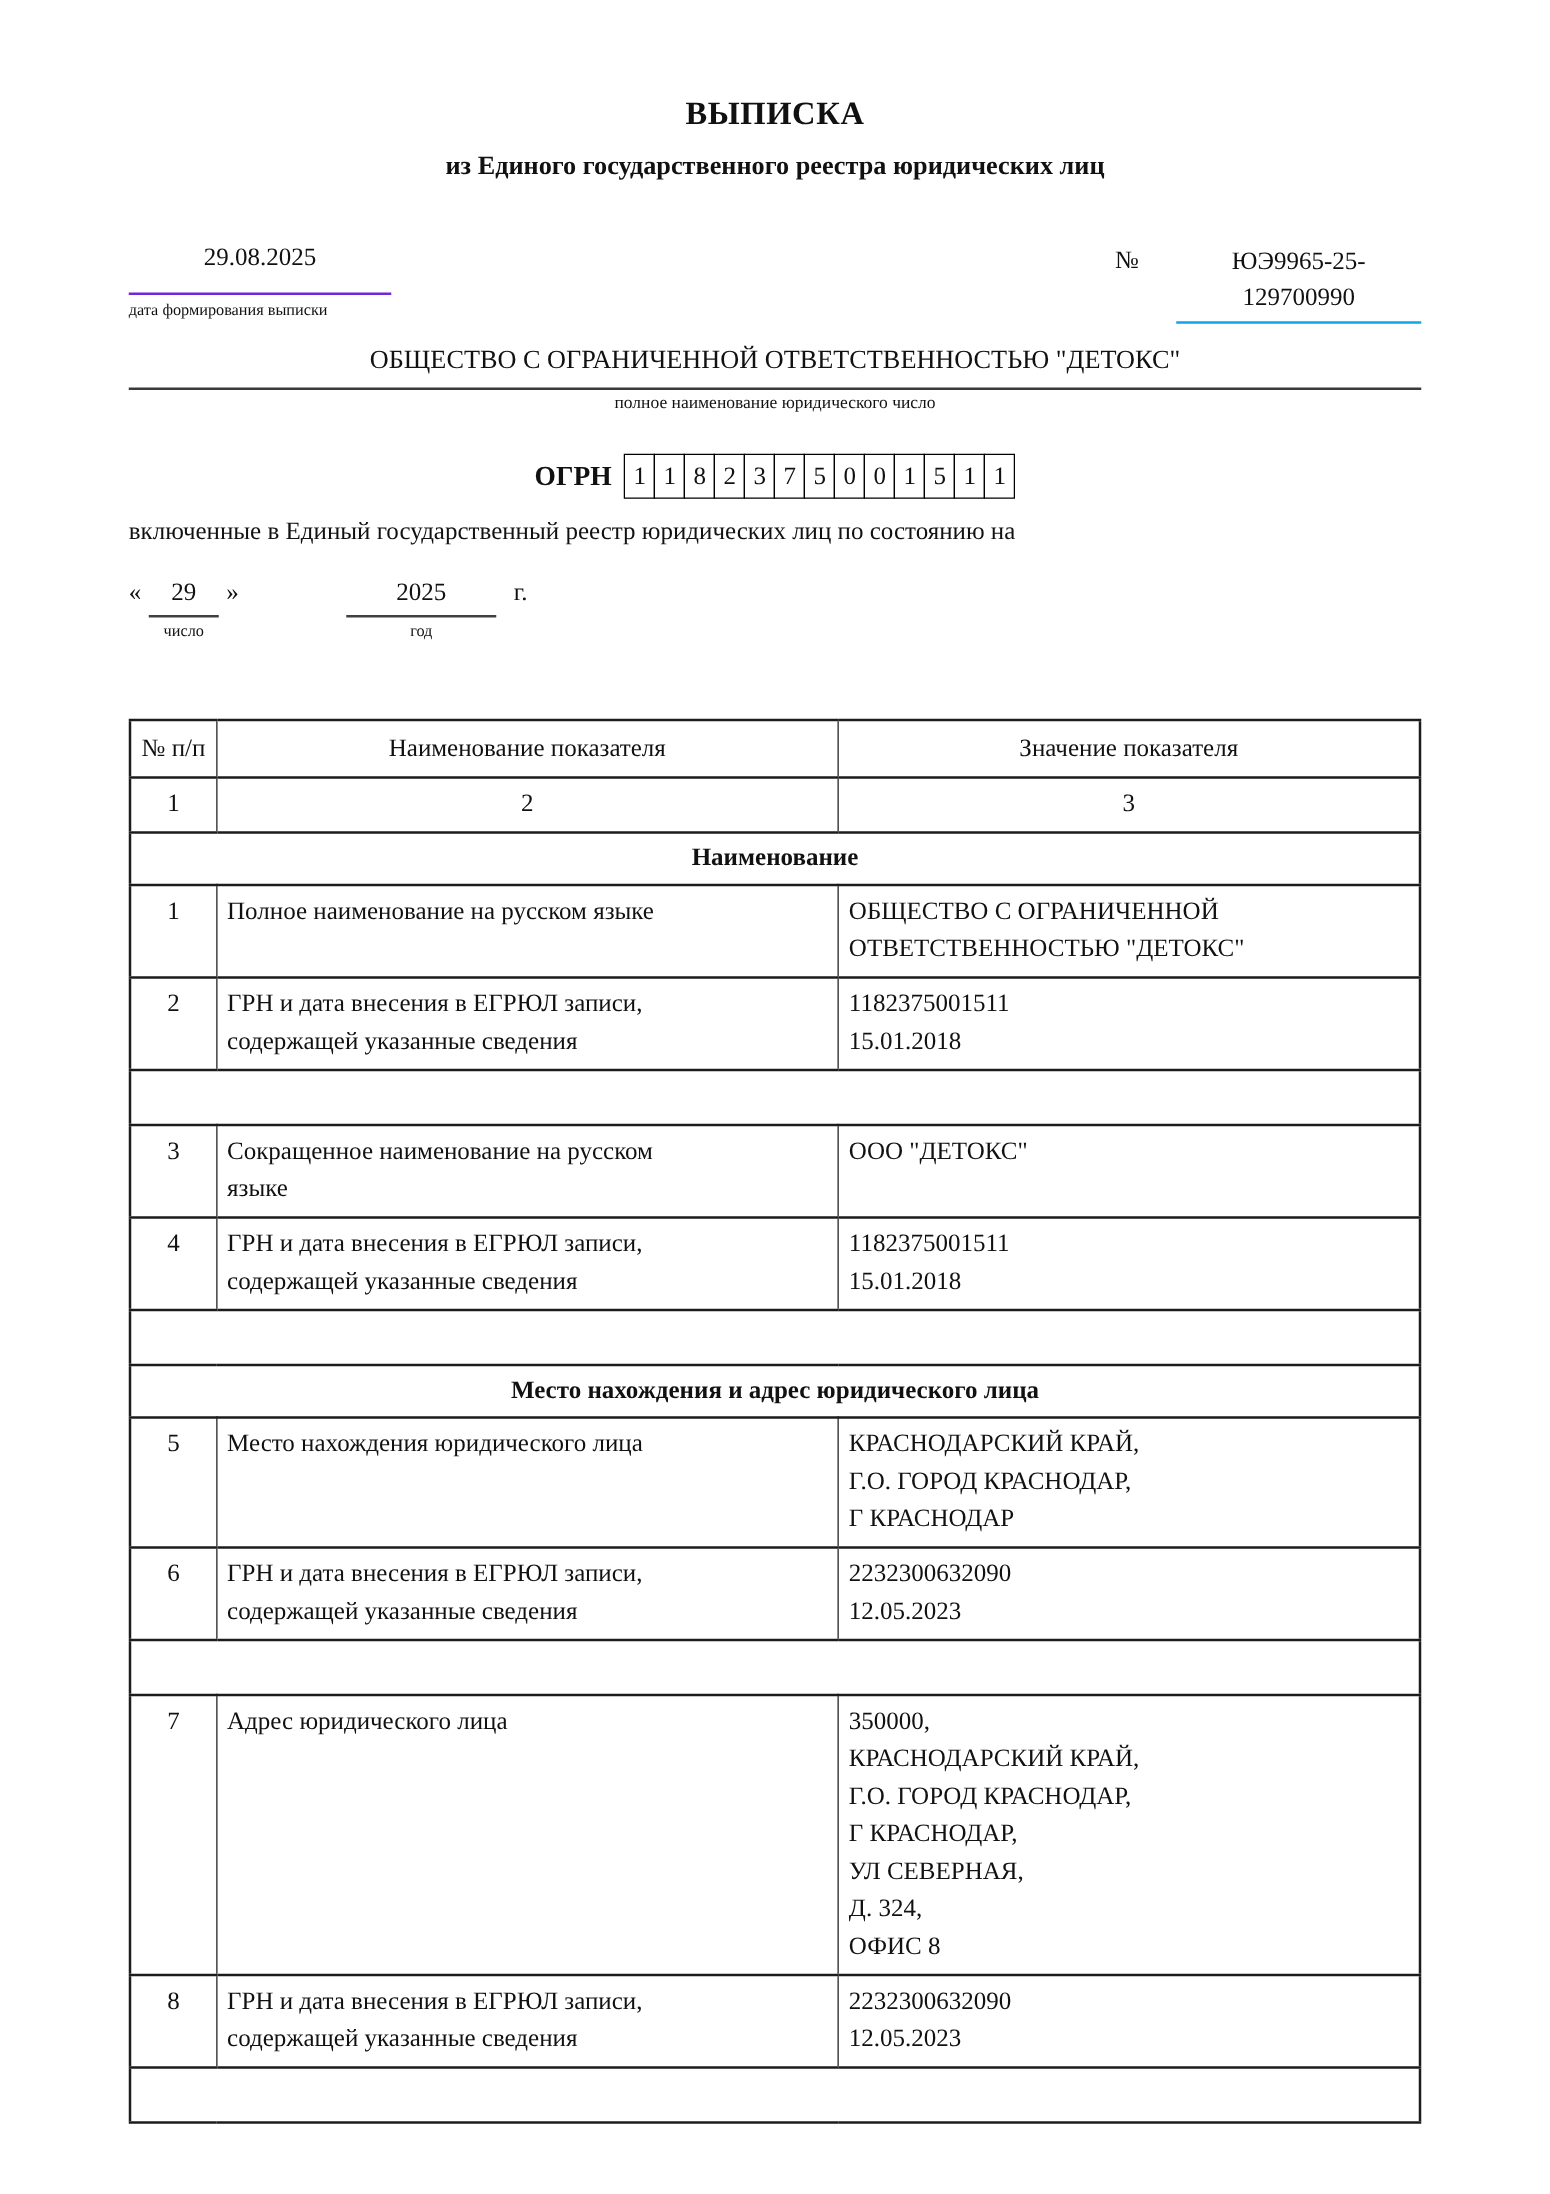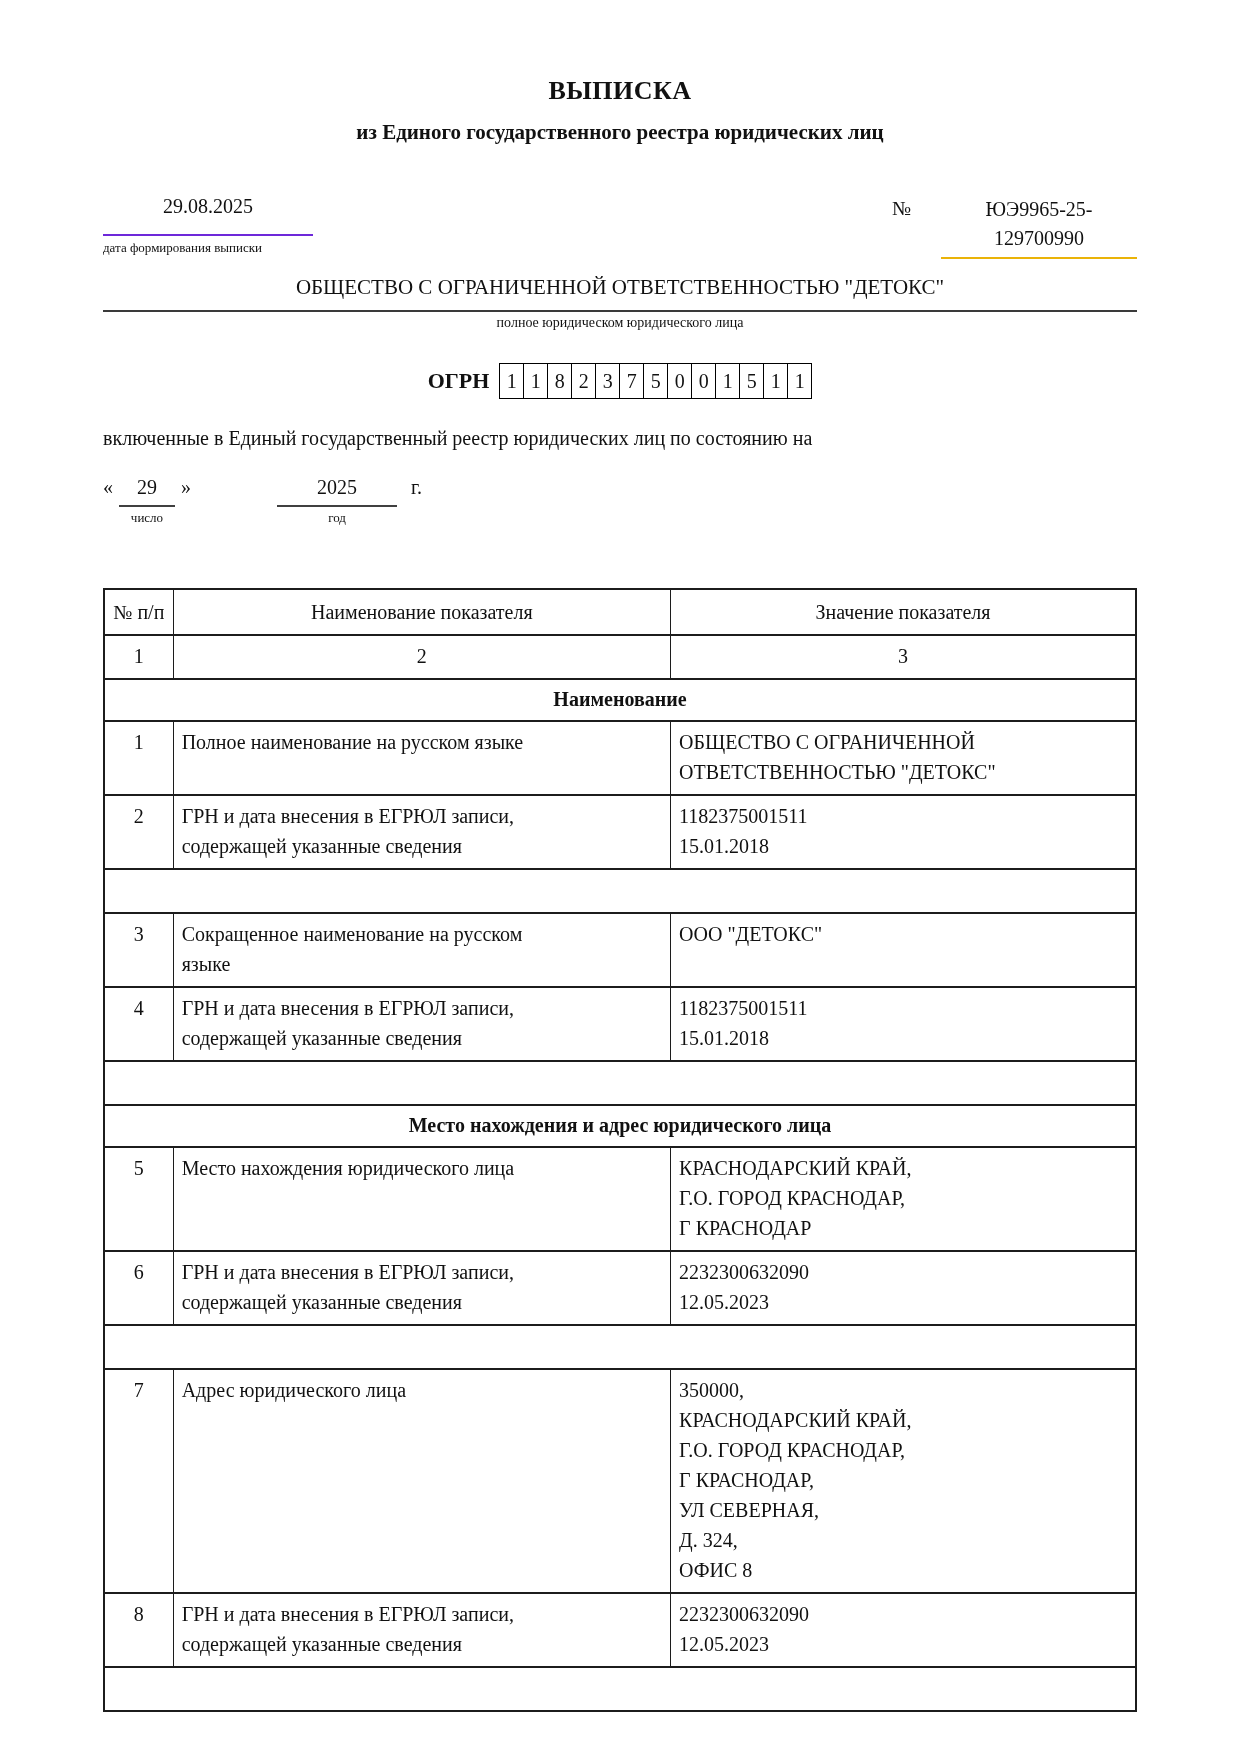--- a/index.html
+++ b/index.html
@@ -49,21 +49,21 @@
     margin-top: 4px;
     white-space: nowrap;
   }
   .number-block { display: flex; gap: 30px; align-items: flex-start; }
   .number-sign { font-size: 20px; padding-top: 2px; }
   .number-value {
     width: 196px;
     font-size: 20px;
     text-align: center;
     line-height: 1.45;
-    border-bottom: 2px solid #eab308;
+    border-bottom: 2px solid #0ea5e9;
     padding-bottom: 4px;
   }
   
   .intro { margin-top: 40px; font-size: 20px; }
   .company-name {
     margin-top: 16px;
     text-align: center;
     font-size: 21px;
     border-bottom: 2px solid #3a3a3a;
     padding-bottom: 10px;
@@ -82,21 +82,21 @@
     width: 25px;
     height: 36px;
     border: 1px solid #000;
     margin-left: -1px;
     display: flex;
     align-items: center;
     justify-content: center;
     font-size: 20px;
   }
   .ogrn-digit:first-child { margin-left: 0; }
-  .included { margin-top: 28px; font-size: 20px; }
+  .included { margin-top: 15px; font-size: 20px; }
   
   .date-words {
     margin-top: 26px;
     display: flex;
     align-items: flex-start;
     font-size: 20px;
   }
   .dw-quote { padding-top: 0; }
   .dw-field { text-align: center; }
   .dw-value { border-bottom: 2px solid #404040; padding-bottom: 6px; }
@@ -155,21 +155,21 @@
       <div class="number-sign">№</div>
       <div class="number-value">
         <div>ЮЭ9965-25-</div>
         <div>129700990</div>
       </div>
     </div>
   </div>
 
 
   <div class="company-name">ОБЩЕСТВО С ОГРАНИЧЕННОЙ ОТВЕТСТВЕННОСТЬЮ "ДЕТОКС"</div>
-  <div class="company-caption">полное юридическом юридического лица</div>
+  <div class="company-caption">полное наименование юридического число</div>
 
   <div class="ogrn-row">
     <div class="ogrn-label">ОГРН</div>
     <div class="ogrn-boxes">
         <div class="ogrn-digit">1</div>
         <div class="ogrn-digit">1</div>
         <div class="ogrn-digit">8</div>
         <div class="ogrn-digit">2</div>
         <div class="ogrn-digit">3</div>
         <div class="ogrn-digit">7</div>

